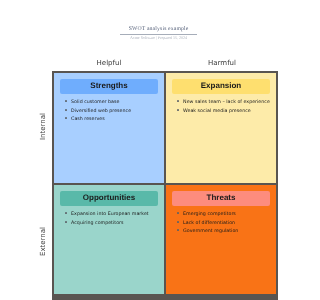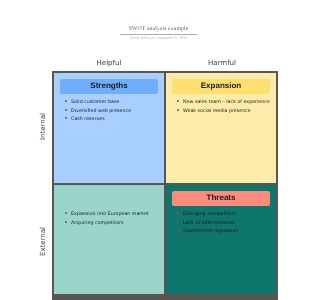--- a/index.html
+++ b/index.html
@@ -35,21 +35,21 @@
   .grid{position:absolute;left:52px;top:71px;width:226px;height:269px;
         border:2px solid #595551;box-sizing:border-box;background:#595551;
         display:grid;grid-template-columns:110px 2px 110px;
         grid-template-rows:110px 2px 109px;}
   .cell{box-sizing:border-box;padding:6.1px 5.9px 0 5.9px;overflow:hidden;position:relative;}
   .vdiv{grid-row:1 / span 3;grid-column:2;background:#595551;}
   .hdiv{grid-row:2;grid-column:1 / span 3;background:#595551;}
   .cell.s{background:#a8cfff;grid-row:1;grid-column:1;}
   .cell.w{background:#fdeba9;grid-row:1;grid-column:3;}
   .cell.o{background:#9ad5cb;grid-row:3;grid-column:1;}
-  .cell.t{background:#0f766e;grid-row:3;grid-column:3;}
+  .cell.t{background:#f97316;grid-row:3;grid-column:3;}
 
   .cardhead{height:15px;line-height:14.5px;border-radius:2px;text-align:center;
             font-size:8.0px;font-weight:bold;color:#1a1a1a;
             font-family:"Liberation Sans",sans-serif;}
   .s .cardhead{background:#6fadfd;}
   .w .cardhead{background:#fedf6f;}
   .o .cardhead{background:#59b9a9;}
   .t .cardhead{background:#fd8c7d;}
 
   ul{list-style:none;margin:0;padding:0;position:absolute;left:17.1px;right:1px;top:26px;}
@@ -84,20 +84,21 @@
         </ul>
     </div>
     <div class="cell w">
       <div class="cardhead">Expansion</div>
       <ul>
           <li>New sales team – lack of experience</li>
           <li>Weak social media presence</li>
         </ul>
     </div>
     <div class="cell o">
+      <div class="cardhead">Opportunities</div>
       <ul>
           <li>Expansion into European market</li>
           <li>Acquiring competitors</li>
         </ul>
     </div>
     <div class="cell t">
       <div class="cardhead">Threats</div>
       <ul>
           <li>Emerging competitors</li>
           <li>Lack of differentiation</li>

